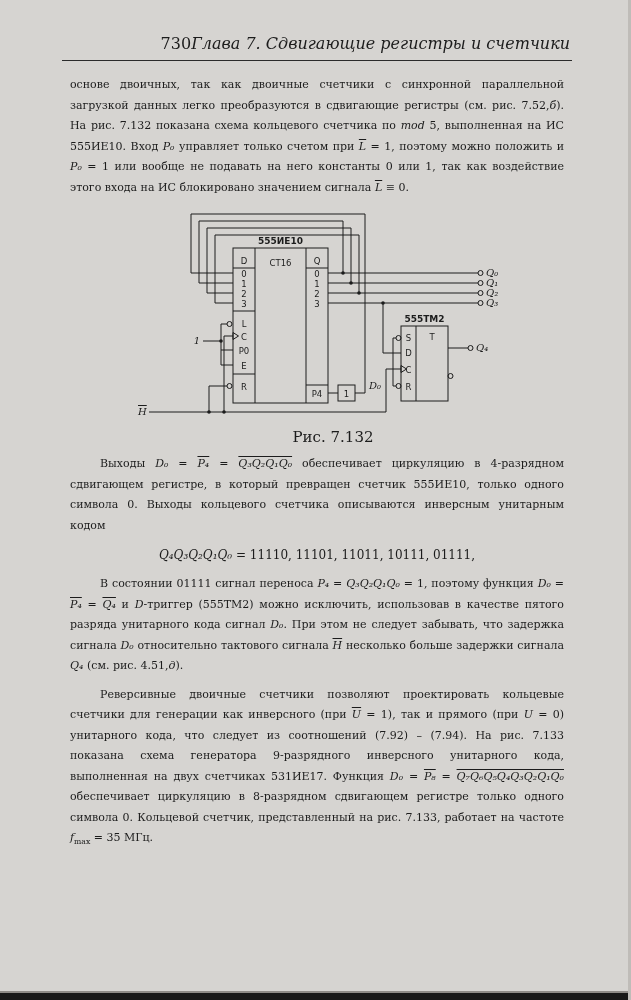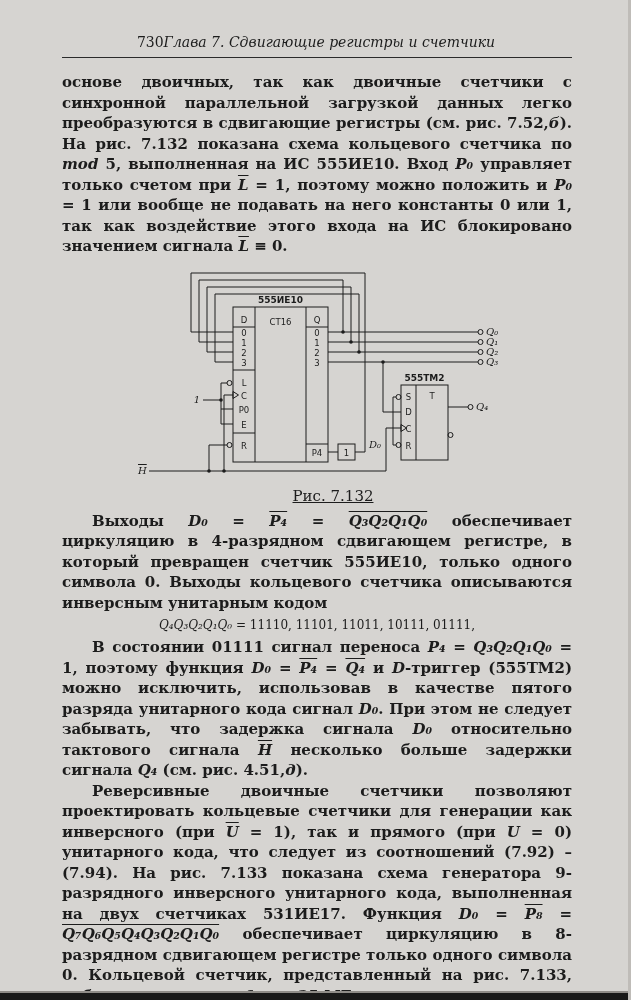--- a/index.html
+++ b/index.html
@@ -5,31 +5,31 @@
   html,body { margin:0; padding:0; }
   body {
     width:631px; height:1000px;
     background:#d6d4d1;
     color:#1c1c1c;
     font-family:"DejaVu Serif","Liberation Serif",serif;
     overflow:hidden;
     position:relative;
   }
   .page { position:absolute; left:62px; right:59px; top:34px; }
-  .hdr { display:flex; justify-content:center; align-items:baseline;
-         font-size:14px; padding:0 2px 7px 0; }
+  .hdr { display:flex; justify-content:flex-end; align-items:baseline;
+         font-size:16px; padding:0 2px 7px 0; }
   .rh  { font-style:italic; }
   .rule { border-top:1.6px solid #2b2b2b; margin-bottom:14px; }
-  p.body-p { margin:0; font-size:15px; line-height:20.5px; text-align:justify;font-weight:bold; }
+  p.body-p { margin:8px; font-size:11px; line-height:20.5px; text-align:justify; }
   .indent { text-indent:30px; }
   .i  { font-style:italic; }
   .ov { text-decoration:overline; text-decoration-thickness:1px; }
   .sub { vertical-align:sub; font-size:70%; }
   .formula { font-size:12px; line-height:22px; text-align:center; margin:1px 0; }
-  figure.fig { width:400px; margin:10px auto 6px; transform:translateX(16px);text-decoration:underline; }
+  figure.fig { width:400px; margin:10px auto 6px; transform:translateX(16px); }
   .fig svg { display:block; }
   figcaption { text-align:center; font-size:15px; }
   
   .w    { stroke:#1c1c1c; stroke-width:1; fill:none; }
   .dot  { fill:#1c1c1c; stroke:none; }
   .term { fill:#d6d4d1; stroke:#1c1c1c; stroke-width:1; }
   .pin  { font-family:"DejaVu Sans","Liberation Sans",sans-serif; font-size:8.5px; fill:#1c1c1c; }
   .ttl  { font-family:"DejaVu Sans","Liberation Sans",sans-serif; font-size:9px; font-weight:bold; fill:#1c1c1c; }
   .sig  { font-family:"DejaVu Serif","Liberation Serif",serif; font-style:italic; font-size:10px; fill:#1c1c1c; }
   .mid  { text-anchor:middle; }

